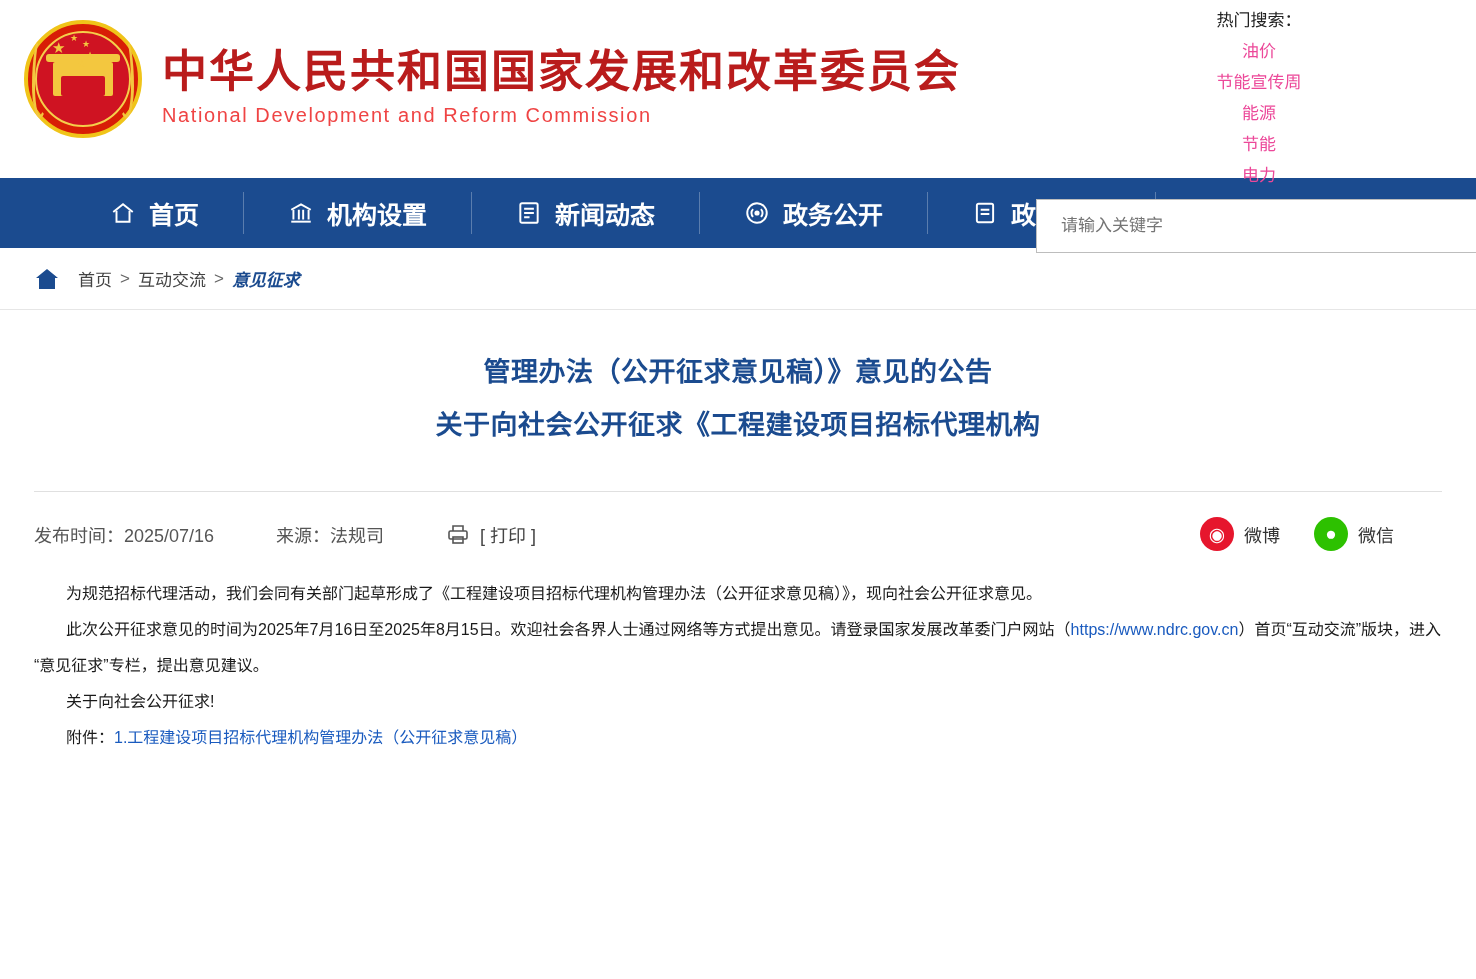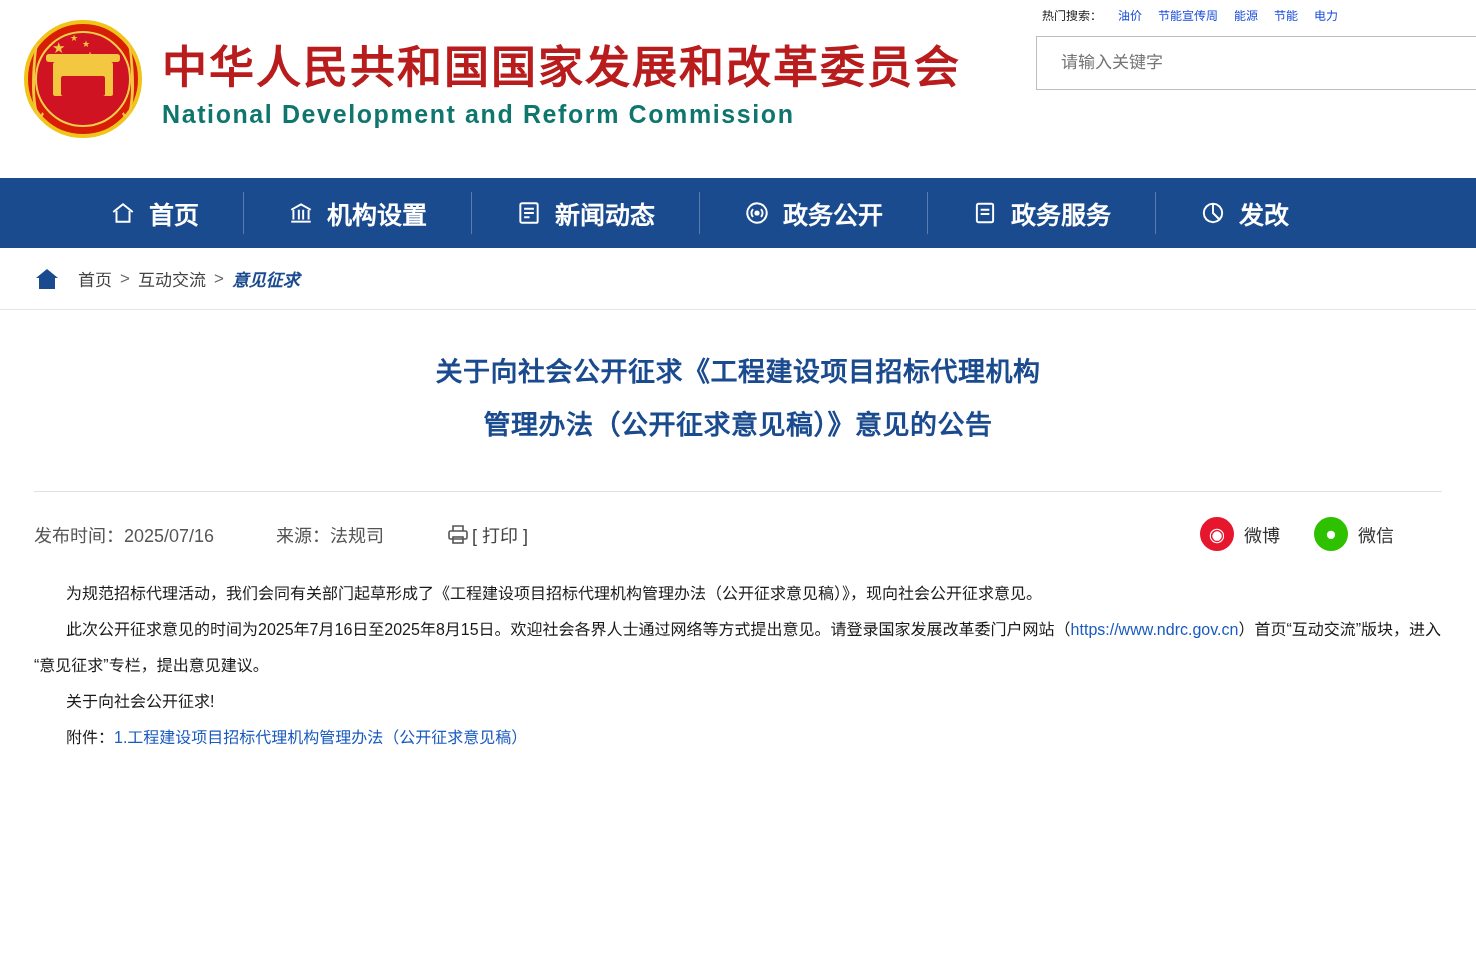--- a/index.html
+++ b/index.html
@@ -101,45 +101,46 @@
   }
   .title-cn {
     font-size: 45px;
     font-weight: bold;
     color: #b91c1c;
     letter-spacing: 2px;
     line-height: 1.25;
     white-space: nowrap;
   }
   .title-en {
-    font-size: 25px;
-    font-weight: bold;
-    color: #0f766e;
+    font-size: 20px;
+    font-weight: normal;
+    color: #ef4444;
     letter-spacing: 1.6px;
     line-height: 1.5;
     white-space: nowrap;
   }
 
   .search-area {
     position: absolute;
     right: 0;
     top: 6px;
     width: 440px;
   }
   .hot-row {
     display: flex;
     align-items: center;
-    font-size: 12px;
+    font-size: 17px;
     color: #333;
     white-space: nowrap;
-    gap: 16px;
+    gap: 6px;
     padding-left: 6px;
+    flex-direction: column;
   }
   .hot-label { color: #222; }
-  .hot-link { color: #1d4ed8; text-decoration: none; cursor: pointer; }
+  .hot-link { color: #ec4899; text-decoration: none; cursor: pointer; }
   .search-box {
     margin-top: 13px;
     height: 54px;
     border: 1px solid #bdbdbd;
     background: #fff;
     display: flex;
     align-items: center;
     padding-left: 22px;
     width: 521px;
   }
@@ -219,21 +220,21 @@
   .meta {
     display: flex;
     align-items: center;
     height: 84px;
     font-size: 18px;
     color: #555;
     position: relative;
   }
   .meta-item { margin-right: 62px; white-space: nowrap; }
   .print {
-    display: flex; align-items: center; gap: 2px;
+    display: flex; align-items: center; gap: 10px;
     color: #444; cursor: pointer;
   }
   .printer-ico { width: 24px; height: 20px; }
   .share {
     position: absolute;
     right: 48px;
     display: flex;
     align-items: center;
     gap: 34px;
   }
@@ -371,22 +372,22 @@
   <a class="bc-link">首页</a>
   <span class="bc-sep">&gt;</span>
   <a class="bc-link">互动交流</a>
   <span class="bc-sep">&gt;</span>
   <span class="bc-current">意见征求</span>
 </div>
 
 <div class="article">
 
   <div class="art-title">
+    <div>管理办法（公开征求意见稿）》意见的公告</div>
     <div>关于向社会公开征求《工程建设项目招标代理机构</div>
-    <div>管理办法（公开征求意见稿）》意见的公告</div>
   </div>
 
   <div class="divider"></div>
 
   <div class="meta">
     <span class="meta-item">
       <span>发布时间：</span><span>2025/07/16</span>
     </span>
     <span class="meta-item">
       <span>来源：</span><span>法规司</span>

